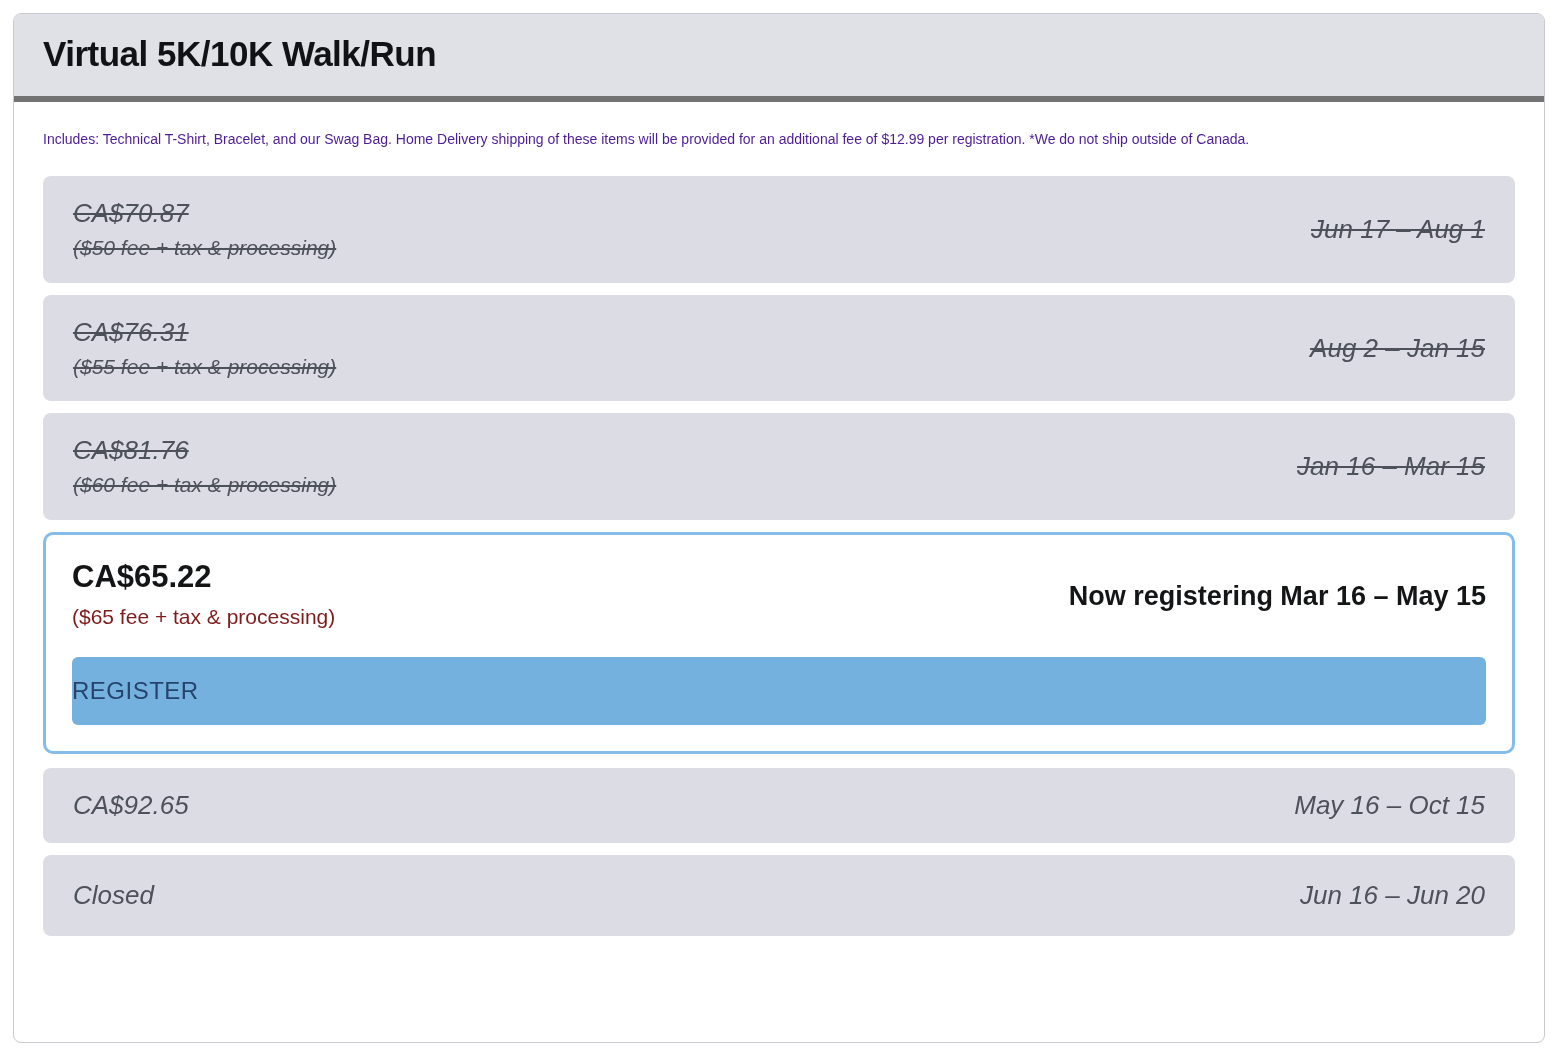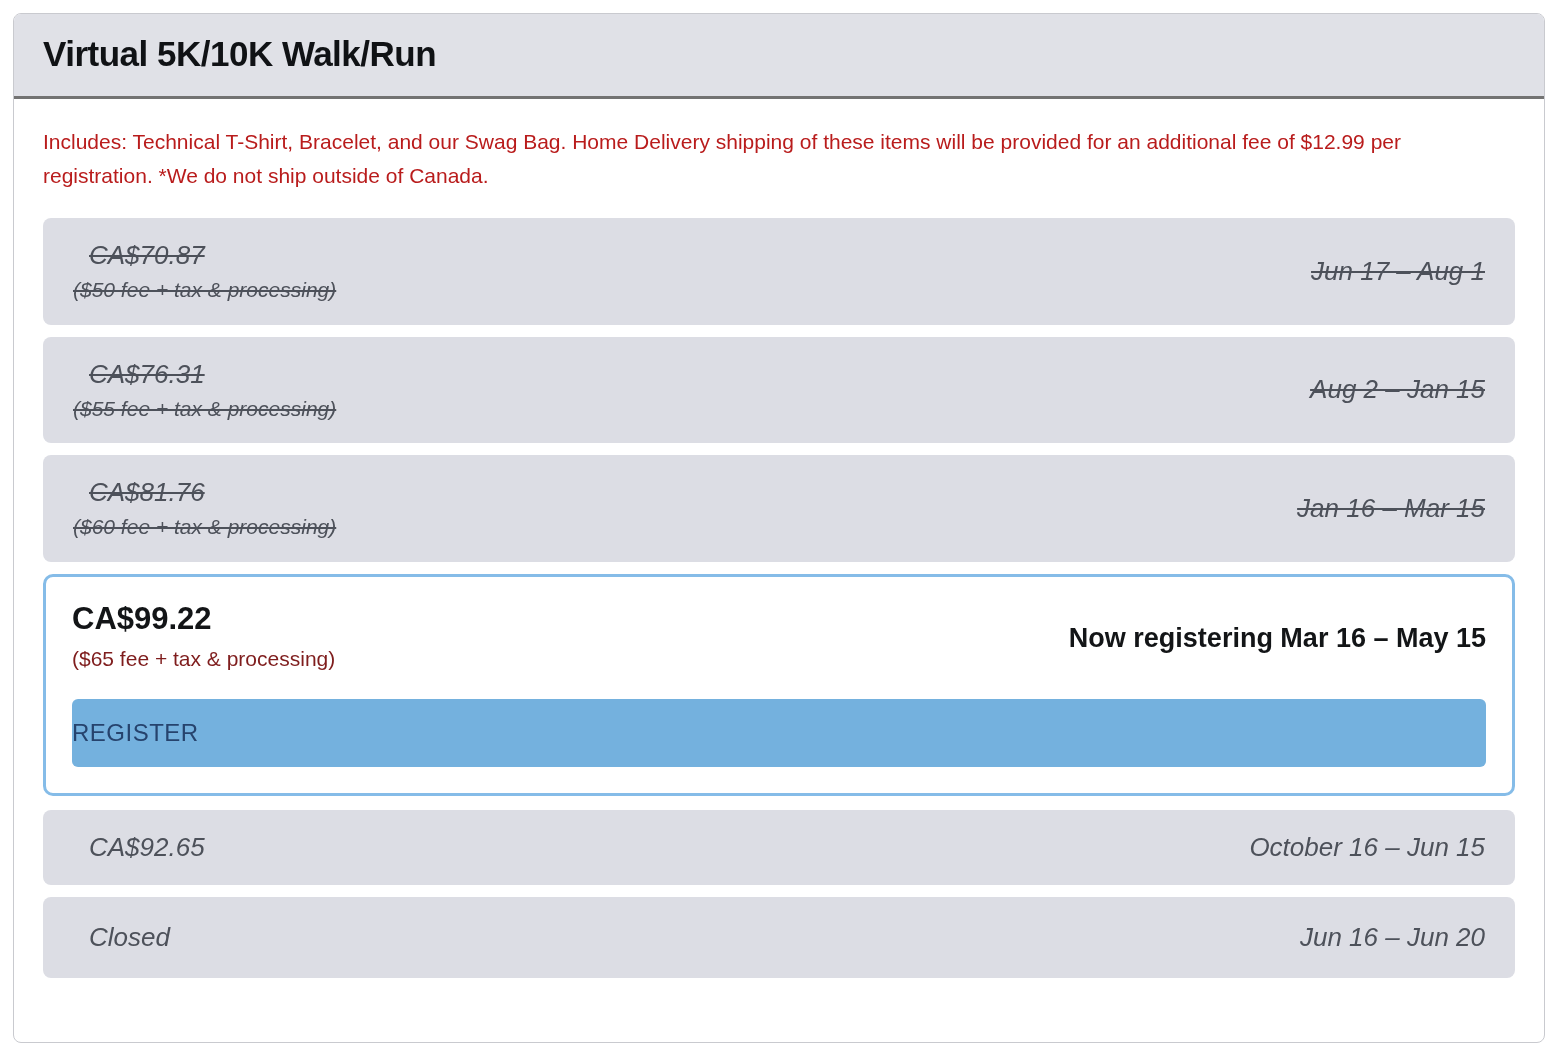--- a/index.html
+++ b/index.html
@@ -21,54 +21,53 @@
     height: 100%;
     border: 1px solid #c9cacf;
     border-radius: 8px;
     background: #ffffff;
     overflow: hidden;
     display: flex;
     flex-direction: column;
   }
   .card-header {
     background: #e0e1e7;
-    border-bottom: 3px solid #737373;
+    border-bottom: 6px solid #737373;
     padding: 20px 29px 22px 29px;
   }
   .card-title {
     font-size: 35px;
     font-weight: 700;
     color: #101215;
     letter-spacing: -0.5px;
   }
   .card-body {
     padding: 26px 29px 28px 29px;
     flex: 1;
   }
   .description {
-    font-size: 21px;
+    font-size: 14px;
     line-height: 1.6;
-    color: #b91c1c;
+    color: #4c1d95;
     margin: 0 0 26px 0;
   }
   .tier {
     box-sizing: border-box;
     background: #dcdde4;
     border-radius: 8px;
     padding: 20px 30px;
     margin-bottom: 12px;
     display: flex;
     justify-content: space-between;
     align-items: center;
     color: #4d515a;
   }
   .tier-left .tier-price {
     font-size: 26px;
     line-height: 1.35;
-    margin-left: 16px;
   }
   .tier-left .tier-fee {
     font-size: 21px;
     line-height: 1.35;
     margin-top: 3px;
   }
   .tier-dates {
     font-size: 26px;
     white-space: nowrap;
   }
@@ -172,33 +171,33 @@
         <div class="tier-left">
           <div class="tier-price">CA$81.76</div>
           <div class="tier-fee">($60 fee + tax &amp; processing)</div>
         </div>
         <div class="tier-dates">Jan 16 – Mar 15</div>
       </div>
 
       <div class="tier-active">
         <div class="tier-active-top">
           <div>
-            <div class="active-price">CA$99.22</div>
+            <div class="active-price">CA$65.22</div>
             <div class="active-fee">($65 fee + tax &amp; processing)</div>
           </div>
           <div class="active-dates">Now registering Mar 16 – May 15</div>
         </div>
         <button class="register-btn">REGISTER</button>
       </div>
 
       <div class="tier future">
         <div class="tier-left">
           <div class="tier-price">CA$92.65</div>
         </div>
-        <div class="tier-dates">October 16 – Jun 15</div>
+        <div class="tier-dates">May 16 – Oct 15</div>
       </div>
 
       <div class="tier closed">
         <div class="tier-left">
           <div class="tier-price">Closed</div>
         </div>
         <div class="tier-dates">Jun 16 – Jun 20</div>
       </div>
 
     </div>

